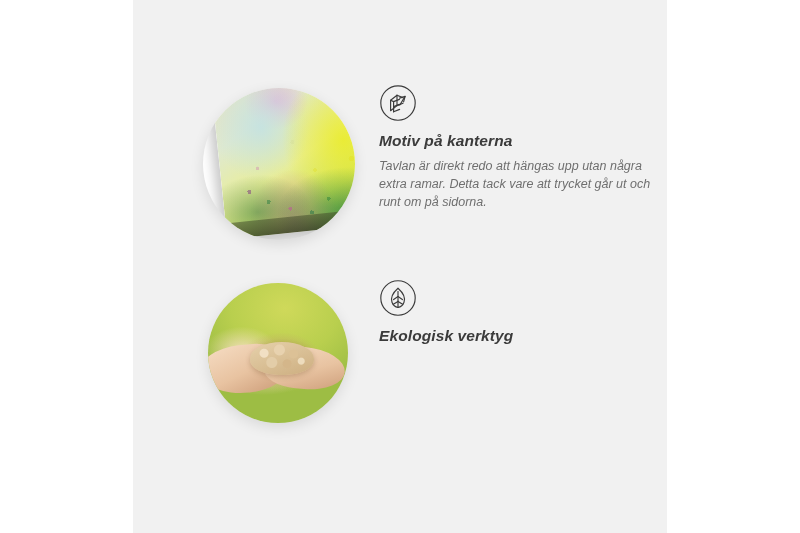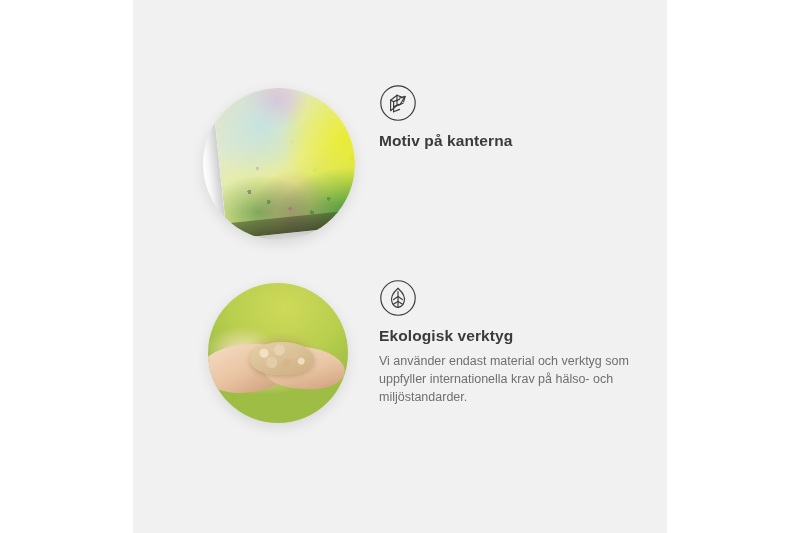--- a/index.html
+++ b/index.html
@@ -12,20 +12,21 @@
     overflow: hidden;
     background: #ffffff;
     font-family: "Liberation Sans", sans-serif;
   }
 
   #stage {
     position: relative;
     width: 800px;
     height: 453px;
     background: #fde047;
+    font-style: italic;
   }
 
   
   .content-panel {
     position: absolute;
     left: 133px;
     top: 0;
     width: 534px;
     height: 533px;
     background: #f1f1f1;
@@ -228,20 +229,21 @@
           <path d="M14.6 17.6 L20.4 15.4"></path>
           <path d="M14.6 22.6 L20.4 20.4"></path>
           <path d="M14.6 27.8 L20.6 25.4"></path>
           <path d="M20.6 14.1 L26.1 12.4 L24.6 17.8"></path>
           <path d="M26.1 12.4 L20.8 21.0"></path>
         </svg>
       </div>
 
       <h2 class="feature-title">Motiv på kanterna</h2>
 
+      <p class="feature-body">Tavlan är direkt redo att hängas upp utan några extra ramar. Detta tack vare att trycket går ut och runt om på sidorna.</p>
     </div>
   </div>
 
   <div class="feature feature-2">
 
     <div class="photo-wrap">
       <div class="photo photo-2">
         <div class="hand hand-left"></div>
         <div class="hand hand-right"></div>
         <div class="chips"></div>
@@ -256,17 +258,16 @@
           <path d="M19 12.6 L19 28.4"></path>
           <path d="M19 17.6 L14.6 20.6"></path>
           <path d="M19 17.6 L23.4 20.6"></path>
           <path d="M19 22.4 L14.3 25.3"></path>
           <path d="M19 22.4 L23.7 25.3"></path>
         </svg>
       </div>
 
       <h2 class="feature-title">Ekologisk verktyg</h2>
 
-      <p class="feature-body">Vi använder endast material och verktyg som uppfyller internationella krav på hälso- och miljöstandarder.</p>
     </div>
   </div>
 
 </div>
 
 </body></html>

